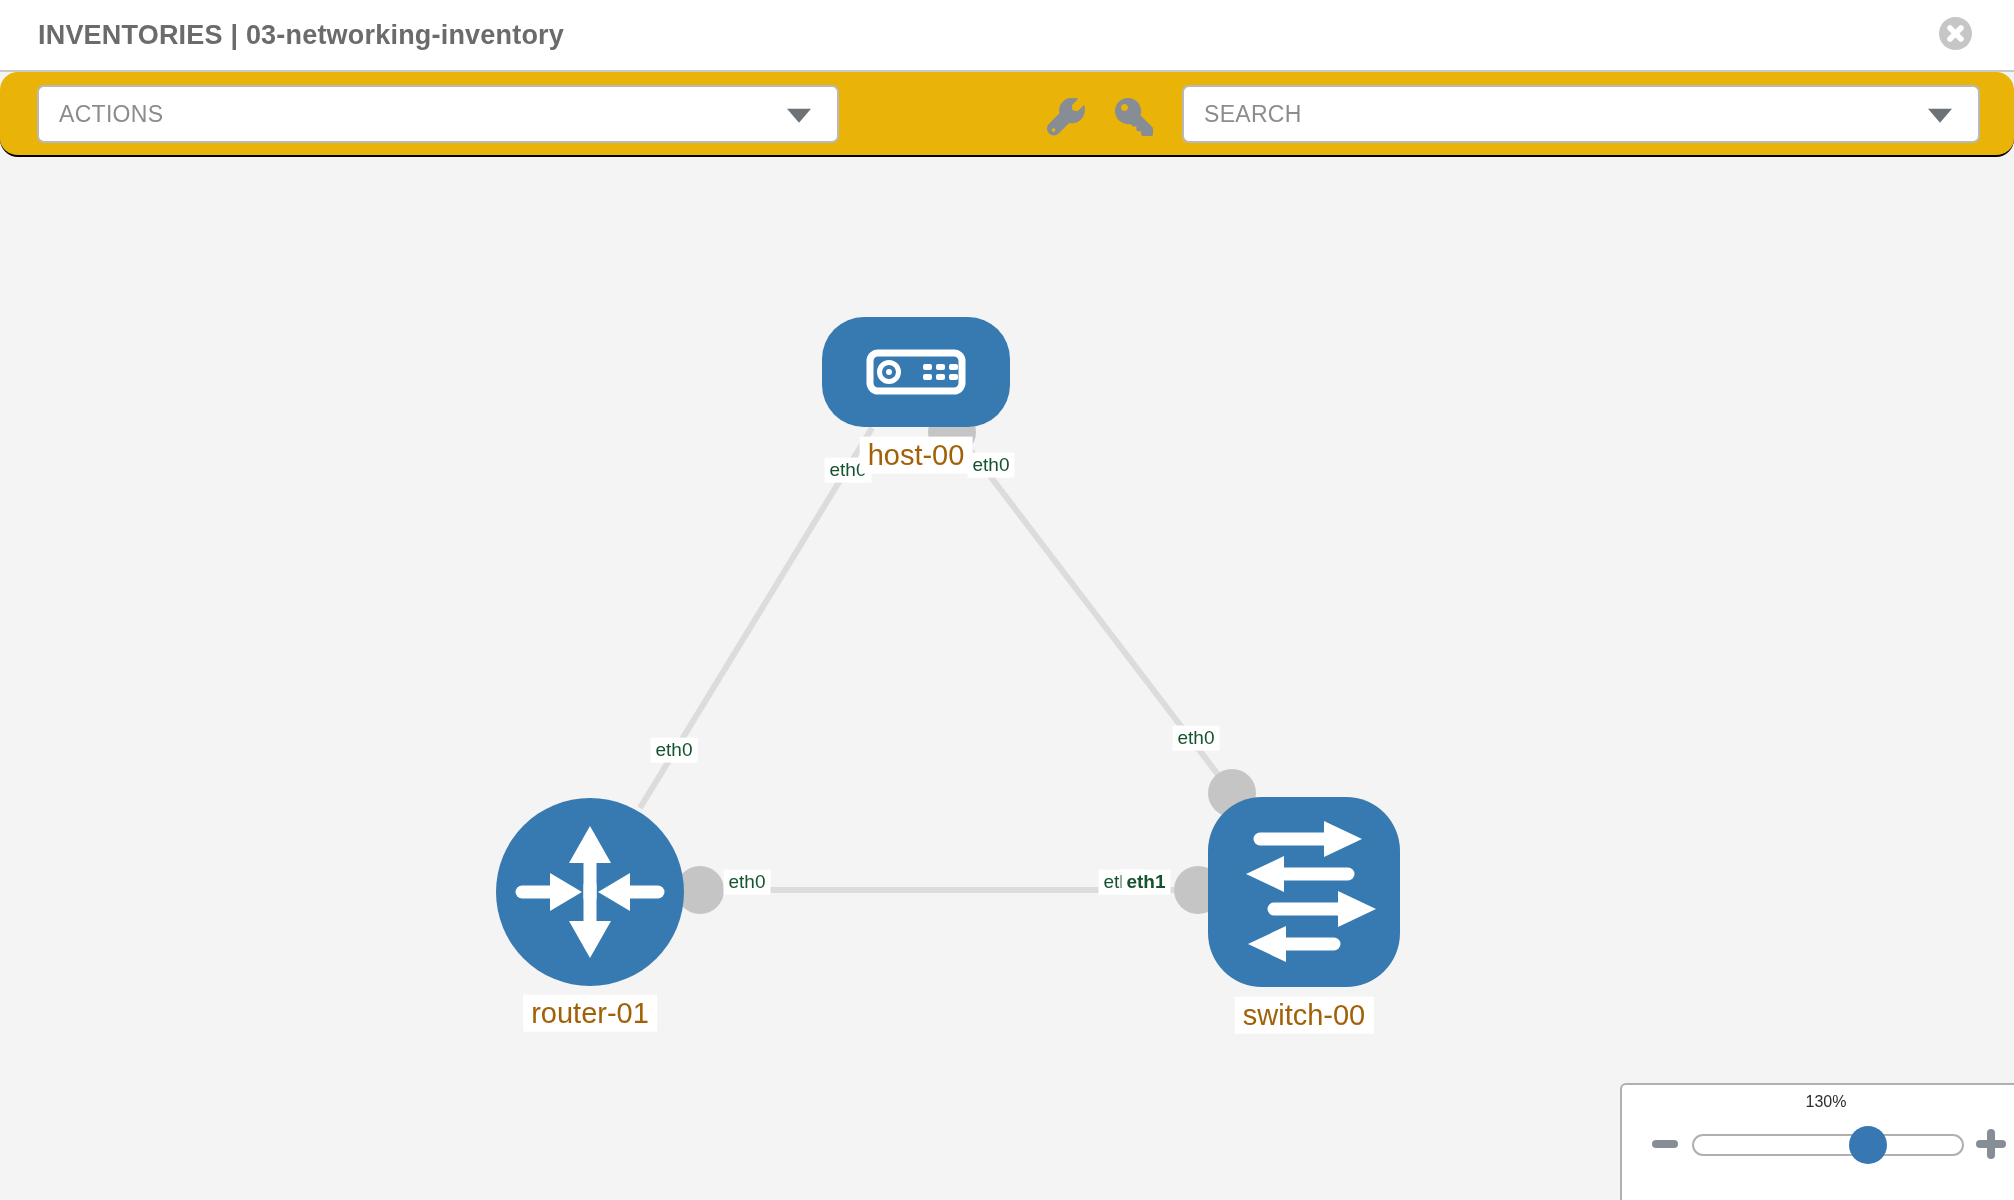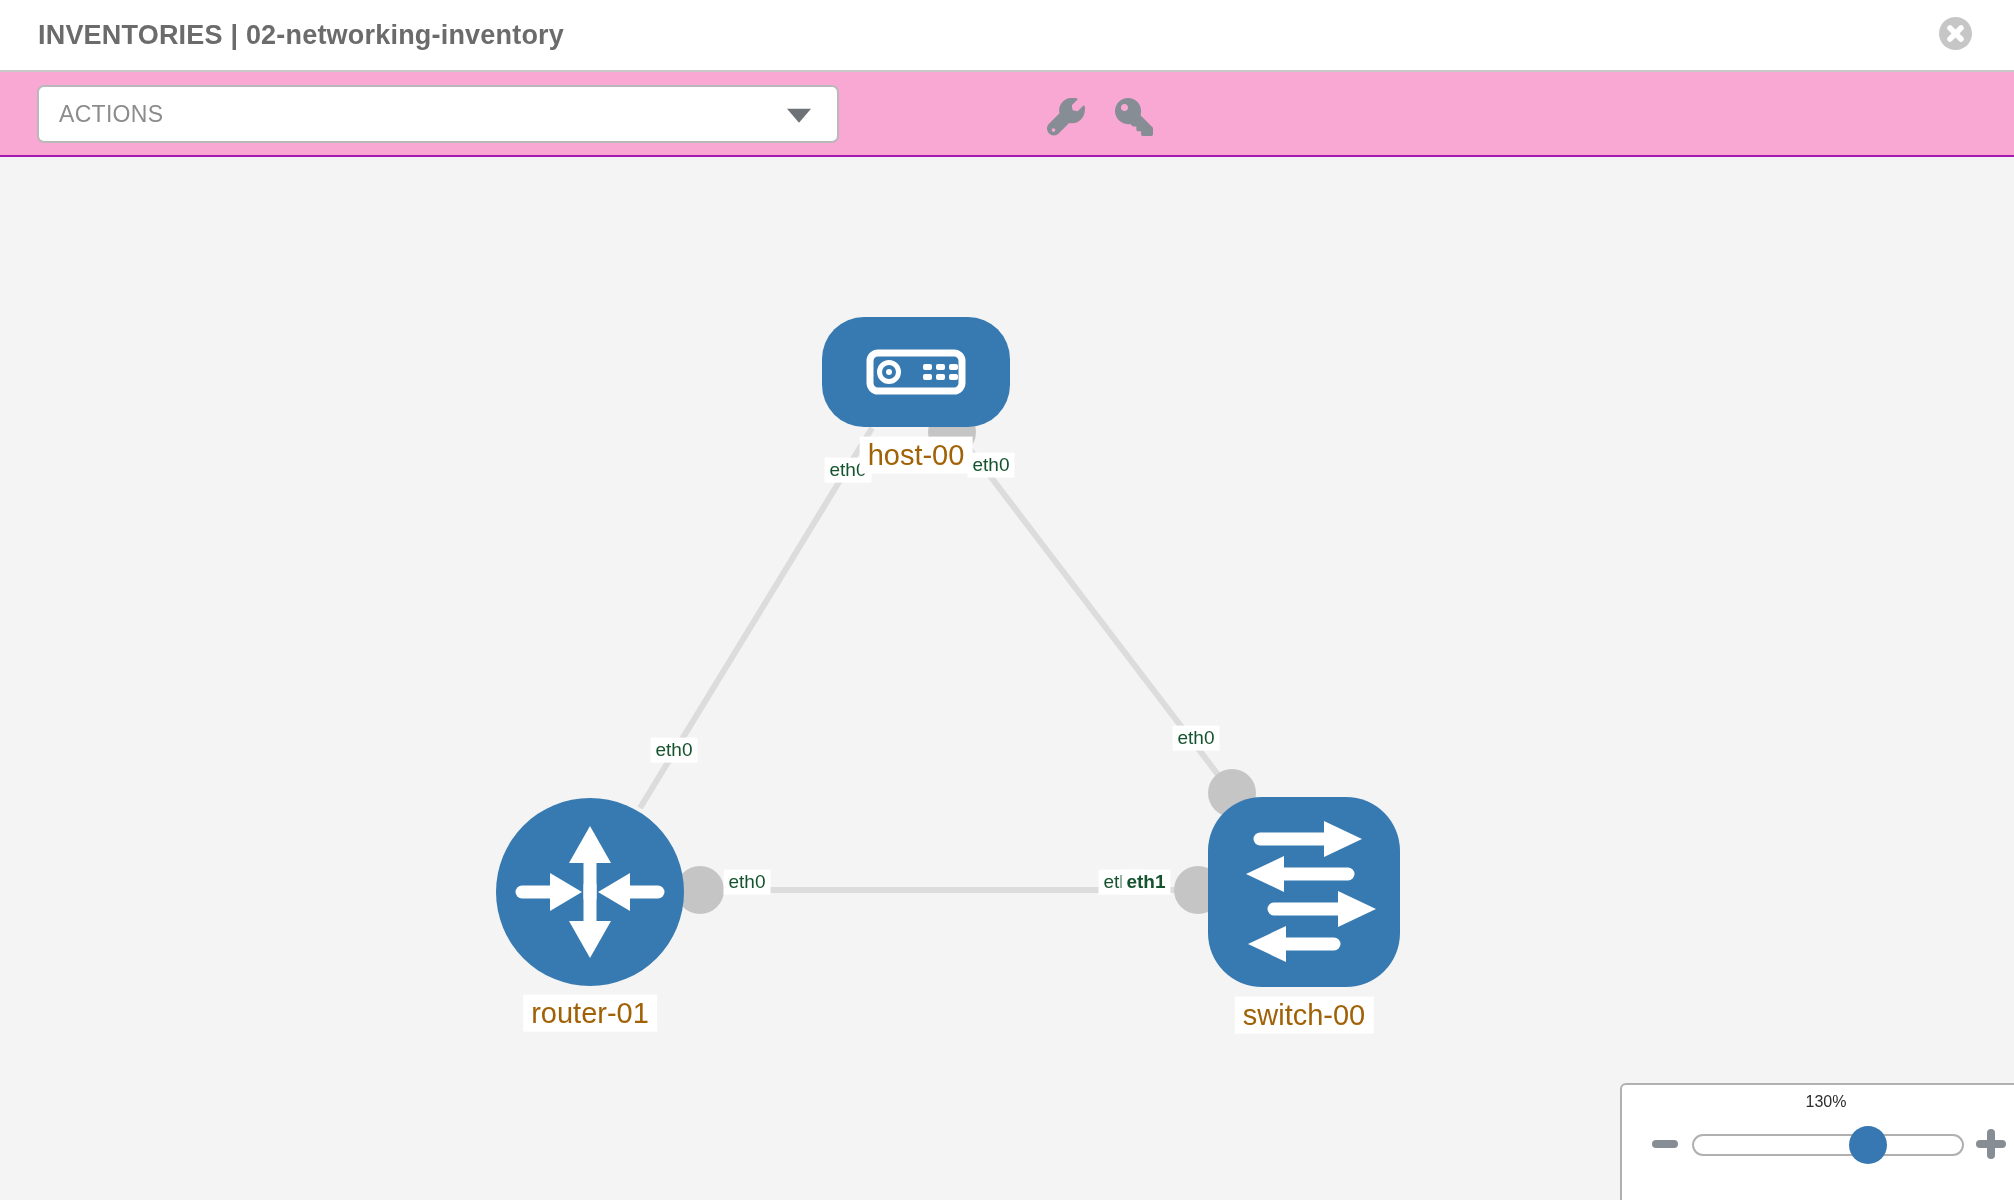--- a/index.html
+++ b/index.html
@@ -19,21 +19,21 @@
     white-space:nowrap;
   }
   .close-btn{
     position:absolute;right:42px;top:17px;width:33px;height:33px;
     border-radius:50%;background:#c6c6c6;cursor:pointer;
     display:flex;align-items:center;justify-content:center;
   }
   
   .toolbar{
     position:absolute;top:72px;left:0;right:0;height:83px;
-    background:#f9a8d4;border-bottom:2px solid #a21caf;
+    background:#eab308;border-bottom:2px solid #000000;border-radius:18px;
   }
   .select-box{
     position:absolute;top:13px;height:54px;background:#fff;
     border:2px solid #b9b9b9;border-radius:7px;
     display:flex;align-items:center;cursor:pointer;
   }
   .select-box .lbl{
     font-size:23px;color:#8c8c8c;padding-left:20px;letter-spacing:.3px;
   }
   .caret{
@@ -71,21 +71,21 @@
   }
   .zoom-handle{
     position:absolute;top:-10px;width:38px;height:38px;border-radius:50%;
     background:#3778b2;transform:translateX(-19px);cursor:grab;
   }
 </style>
 </head>
 <body>
 
 <div class="header">
-  <div class="header-title">INVENTORIES | 02-networking-inventory</div>
+  <div class="header-title">INVENTORIES | 03-networking-inventory</div>
   <div class="close-btn">
     <svg width="33" height="33" viewBox="0 0 33 33">
       <line x1="11" y1="11" x2="22" y2="22" stroke="#ffffff" stroke-width="5.5" stroke-linecap="round"></line>
       <line x1="22" y1="11" x2="11" y2="22" stroke="#ffffff" stroke-width="5.5" stroke-linecap="round"></line>
     </svg>
   </div>
 </div>
 
 <div class="toolbar">
   <div class="select-box" style="left:37px;width:798px;">
@@ -100,20 +100,24 @@
   </div>
 
   <div class="tool-btn" style="left:1115px;">
     <svg width="38" height="38" viewBox="0 0 512 512">
       <g transform="translate(512,0) scale(-1,1)">
         <path fill="#868d94" d="M512 176.001C512 273.203 433.202 352 336 352c-11.22 0-22.19-1.062-32.827-3.069l-24.012 27.014A23.999 23.999 0 0 1 261.223 384H224v40c0 13.255-10.745 24-24 24h-40v40c0 13.255-10.745 24-24 24H24c-13.255 0-24-10.745-24-24v-78.059c0-6.365 2.529-12.47 7.029-16.971l161.802-161.802C163.108 215.578 160 196.153 160 176 160 78.798 238.797.001 335.999 0 433.488-.001 512 78.511 512 176.001zM336 128c0 26.51 21.49 48 48 48s48-21.49 48-48-21.49-48-48-48-48 21.49-48 48z"></path>
       </g>
     </svg>
   </div>
 
+  <div class="select-box" style="left:1182px;width:794px;">
+    <span class="lbl">SEARCH</span>
+    <span class="caret"></span>
+  </div>
 </div>
 
 <div class="canvas" id="canvas">
   <svg id="diagram" width="2014" height="1043">
       <line x1="872" y1="271" x2="640" y2="651" stroke="#dcdcdc" stroke-width="6"></line>
       <line x1="955" y1="273" x2="1232" y2="636" stroke="#dcdcdc" stroke-width="6"></line>
       <line x1="590" y1="733" x2="1304" y2="733" stroke="#dcdcdc" stroke-width="6"></line>
       <circle cx="952" cy="275" r="24" fill="#c5c5c5"></circle>
       <circle cx="700" cy="733" r="24" fill="#c5c5c5"></circle>
       <circle cx="1232" cy="636" r="24" fill="#c5c5c5"></circle>

